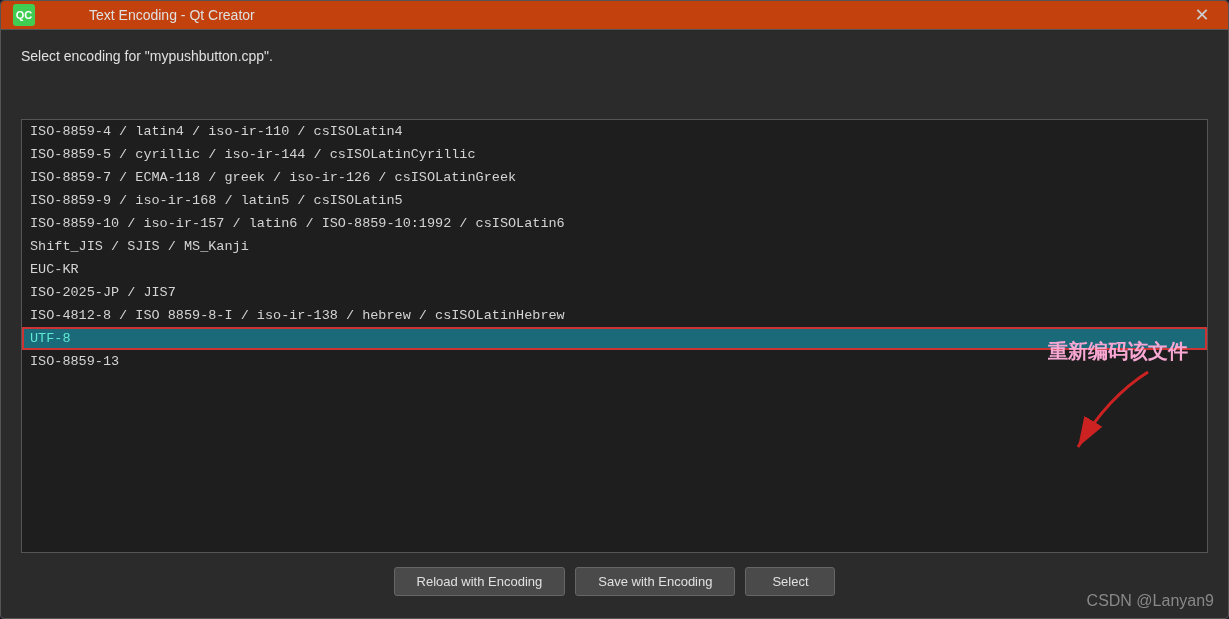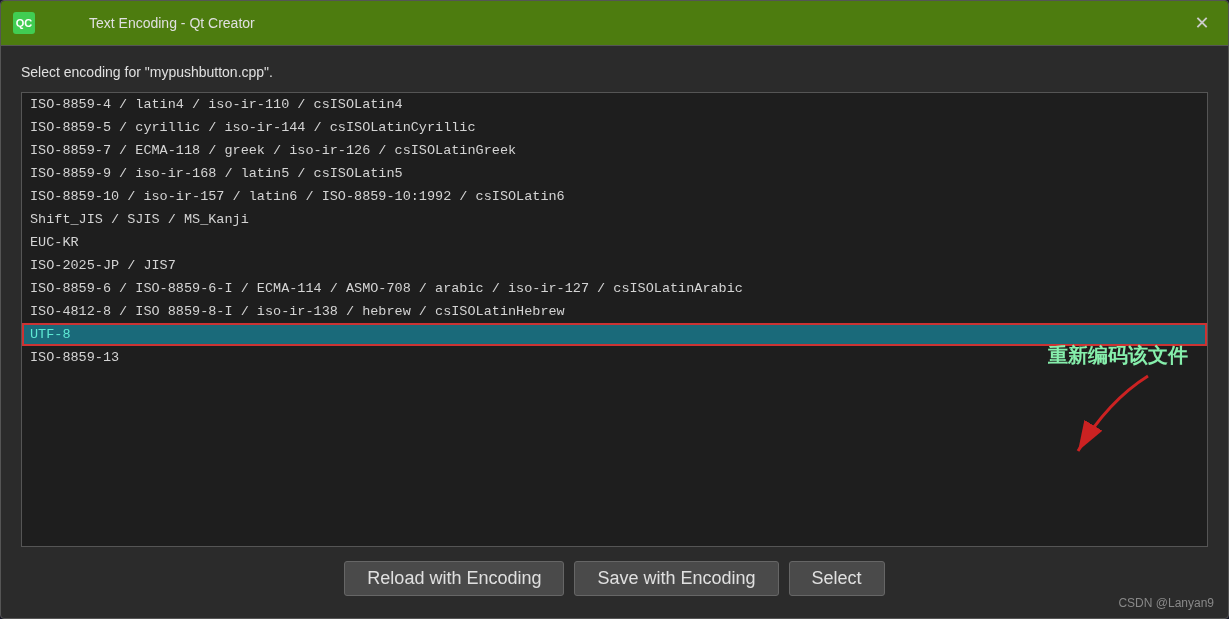--- a/index.html
+++ b/index.html
@@ -23,25 +23,25 @@
       border-radius: 4px;
       width: 1229px;
       min-height: 619px;
       position: relative;
       display: flex;
       flex-direction: column;
       box-shadow: 0 8px 32px rgba(0,0,0,0.6);
     }
 
     .title-bar {
-      background: #4d7c0f;
+      background: #c2410c;
       display: flex;
       align-items: center;
       justify-content: space-between;
-      padding: 8px 12px;
+      padding: 0 12px;
       border-bottom: 1px solid #555;
       border-radius: 4px 4px 0 0;
     }
 
     .title-bar-left {
       display: flex;
       align-items: center;
       gap: 8px;
     }
 
@@ -87,20 +87,21 @@
     .prompt-text {
       color: #e0e0e0;
       font-size: 14px;
       margin-bottom: 12px;
     }
 
     .list-container {
       flex: 1;
       position: relative;
       display: flex;
+      margin-top: 43px;
     }
 
     .encoding-list {
       flex: 1;
       background: #1e1e1e;
       border: 1px solid #555;
       overflow-y: auto;
       overflow-x: hidden;
       color: #d4d4d4;
       font-size: 13.5px;
@@ -125,52 +126,52 @@
       cursor: pointer;
       white-space: nowrap;
     }
 
     .encoding-item.selected {
       background: #1a6a7a;
       color: #5eead4;
     }
 
     .annotation-text {
-      color: #86efac;
+      color: #f9a8d4;
       font-size: 20px;
       font-weight: bold;
       font-family: 'SimHei', 'Microsoft YaHei', sans-serif;
       margin-bottom: 4px;
     }
 
     .button-row {
       display: flex;
       justify-content: center;
       gap: 10px;
       padding: 14px 0 6px 0;
     }
 
     .dialog-btn {
       padding: 6px 22px;
       background: #4a4a4a;
       border: 1px solid #666;
       color: #e0e0e0;
-      font-size: 18px;
+      font-size: 13px;
       border-radius: 3px;
       cursor: pointer;
       min-width: 90px;
       text-align: center;
     }
 
     .watermark {
       position: absolute;
       bottom: 8px;
       right: 14px;
       color: #888;
-      font-size: 12px;
+      font-size: 16px;
     }
 
     .relative-wrap {
       position: relative;
       flex: 1;
       display: flex;
       flex-direction: column;
     }
   </style>
 </head>
@@ -194,21 +195,20 @@
         <div class="encoding-list">
 
         <div class="encoding-item">ISO-8859-4 / latin4 / iso-ir-110 / csISOLatin4</div>
             <div class="encoding-item">ISO-8859-5 / cyrillic / iso-ir-144 / csISOLatinCyrillic</div>
             <div class="encoding-item">ISO-8859-7 / ECMA-118 / greek / iso-ir-126 / csISOLatinGreek</div>
             <div class="encoding-item">ISO-8859-9 / iso-ir-168 / latin5 / csISOLatin5</div>
             <div class="encoding-item">ISO-8859-10 / iso-ir-157 / latin6 / ISO-8859-10:1992 / csISOLatin6</div>
             <div class="encoding-item">Shift_JIS / SJIS / MS_Kanji</div>
             <div class="encoding-item">EUC-KR</div>
             <div class="encoding-item">ISO-2025-JP / JIS7</div>
-            <div class="encoding-item">ISO-8859-6 / ISO-8859-6-I / ECMA-114 / ASMO-708 / arabic / iso-ir-127 / csISOLatinArabic</div>
             <div class="encoding-item">ISO-4812-8 / ISO 8859-8-I / iso-ir-138 / hebrew / csISOLatinHebrew</div>
             <div class="encoding-item selected" style="outline: rgb(204, 51, 51) solid 2px; outline-offset: -2px;">UTF-8</div>
             <div class="encoding-item">ISO-8859-13</div>
           </div>
       </div>
 
       <div style="position:absolute; right: 20px; top: 55%; pointer-events:none;">
         <span class="annotation-text">重新编码该文件</span>
         <svg width="120" height="90" style="display:block; margin-top: 2px;">
           <defs>

